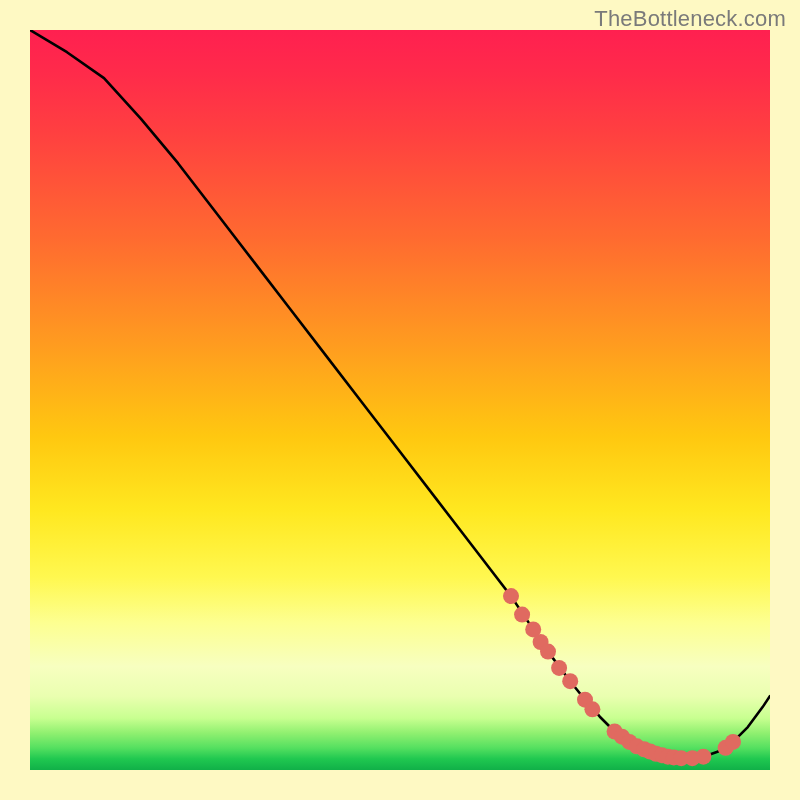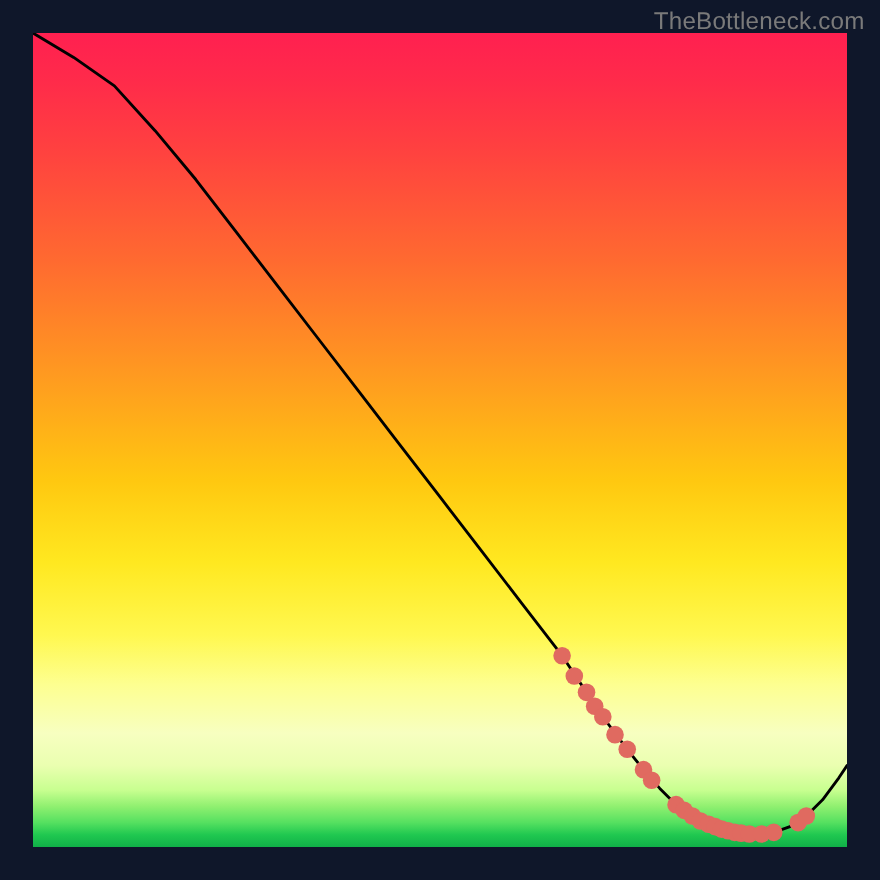--- a/index.html
+++ b/index.html
@@ -8,21 +8,21 @@
     width: 800px;
     height: 800px;
     background: #000;
     overflow: hidden;
     font-family: Arial, Helvetica, sans-serif;
   }
   .stage {
     position: relative;
     width: 800px;
     height: 800px;
-    background: #0f172a;
+    background: #fef9c3;
   }
   .plot {
     position: absolute;
     left: 30px;
     top: 30px;
     width: 740px;
     height: 740px;
     overflow: hidden;
   }
   .gradient {

